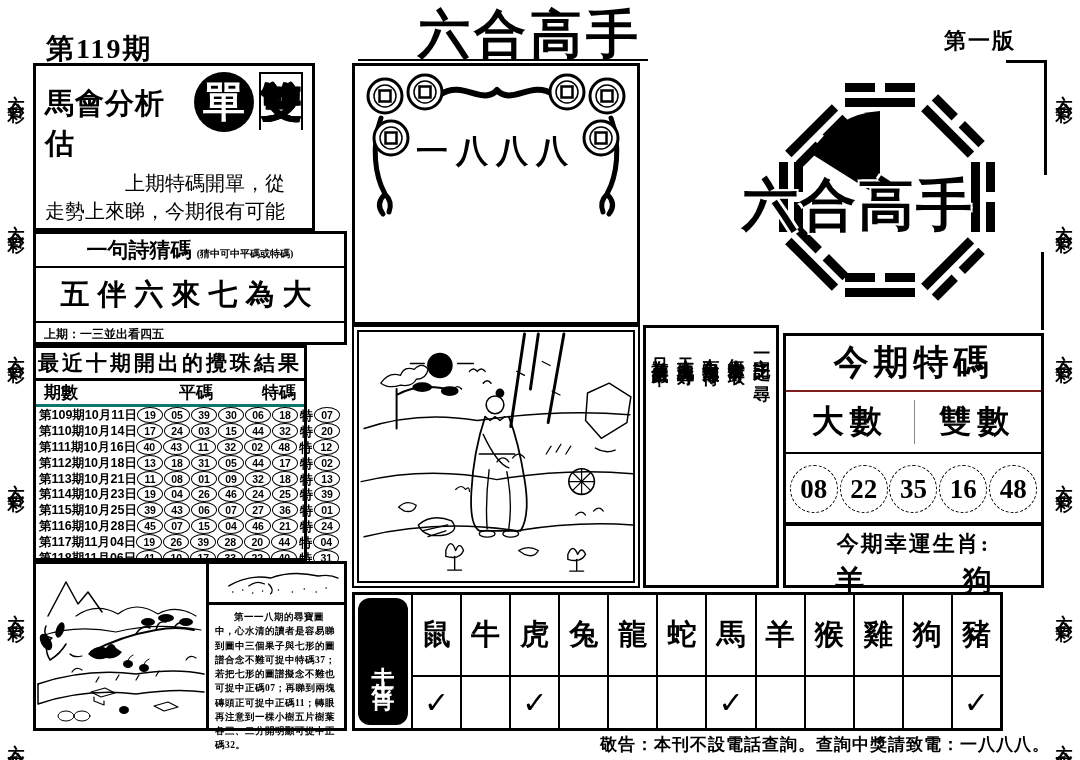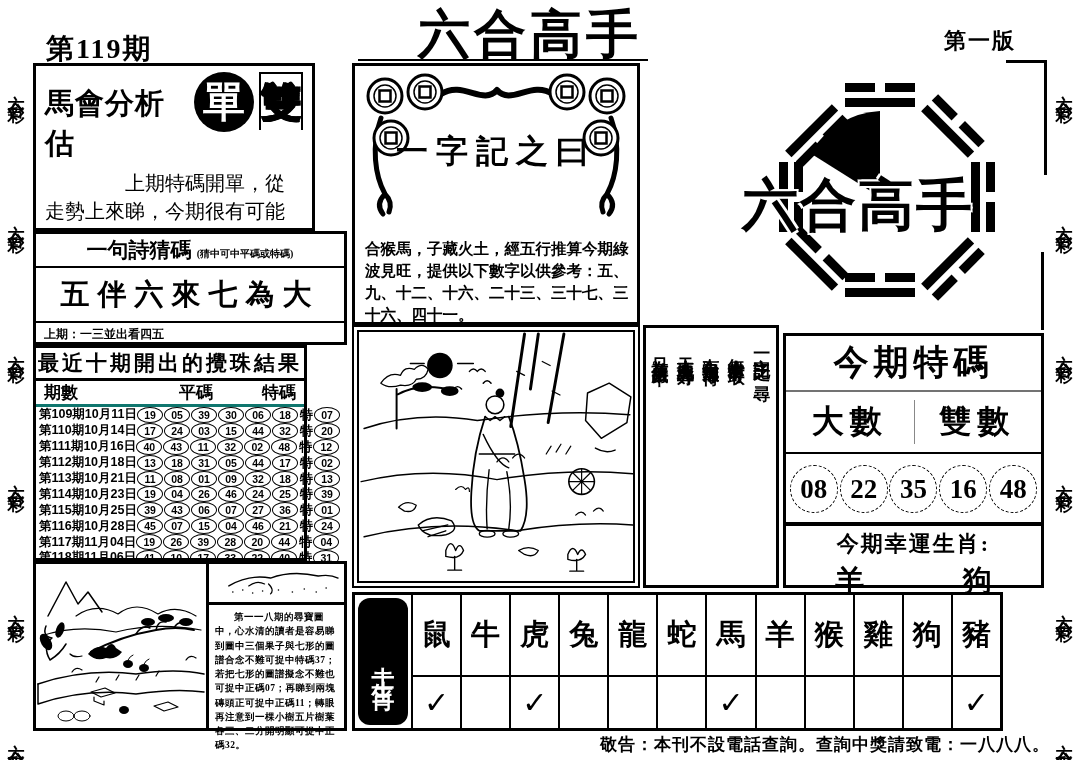--- a/index.html
+++ b/index.html
@@ -41,21 +41,21 @@
   .poem-header{border-bottom:2px solid #000;text-align:center;font-size:21px;font-weight:bold;padding:2px 0;}
   .poem-note{font-size:10px;font-weight:bold;}
   .poem-verse{border-bottom:2px solid #000;text-align:center;font-size:29px;font-weight:bold;letter-spacing:8px;padding:7px 0 6px;}
   .poem-prev{font-size:12px;font-weight:bold;padding:3px 8px 0;line-height:1.35;}
 
   
   #boxC{left:33px;top:345px;width:274px;height:216px;}
   .r-title{text-align:center;font-size:21px;font-weight:bold;letter-spacing:3px;border-bottom:3px solid #000;padding:1px 0;}
   .r-head{display:flex;font-weight:bold;font-size:17px;border-bottom:3px solid #0f766e;padding:0 8px;}
   .r-head .h1{width:110px;} .r-head .h2{flex:1;text-align:center;} .r-head .h3{width:58px;text-align:right;}
-  .r-row{display:flex;align-items:center;height:15.9px;padding:0 3px;}
+  .r-row{display:flex;align-items:flex-start;height:15.9px;padding:0 3px;}
   .r-period{width:112px;font-size:12.5px;font-weight:bold;white-space:nowrap;}
   .oval{width:24px;height:14px;border:1px solid #000;border-radius:50%;display:flex;align-items:center;justify-content:center;font-size:10.5px;font-weight:bold;margin-right:1px;flex:none;}
   .r-te{font-size:13px;font-weight:bold;margin:0 1px;}
 
   
   #boxD{left:33px;top:561px;width:314px;height:170px;display:flex;}
   .map{width:170px;border-right:3px solid #000;flex:none;}
   .t-right{flex:1;display:flex;flex-direction:column;min-width:0;}
   .sketch{height:38px;border-bottom:3px solid #000;flex:none;}
   .t-text{flex:1;font-size:9.5px;font-weight:bold;line-height:1.5;padding:5px 6px;text-indent:2em;letter-spacing:0.5px;}
@@ -74,21 +74,21 @@
   #riddle{left:643px;top:325px;width:136px;height:263px;}
   .riddle-flow{writing-mode:vertical-rl;height:230px;padding:16px 6px 0 0;margin:0 auto;font-size:17px;font-weight:bold;line-height:1.38;letter-spacing:2px;}
   .riddle-flow p{margin:0 2px;}
 
   
   #bagua-svg{left:748px;top:78px;width:276px;height:244px;}
   .logo-text{left:742px;top:168px;width:304px;font-size:56px;font-weight:900;letter-spacing:2px;text-shadow:2px 2px 0 #fff,-2px -2px 0 #fff,2px -2px 0 #fff,-2px 2px 0 #fff;white-space:nowrap;}
 
   
   #special{left:783px;top:333px;width:261px;height:255px;}
-  .s-title{text-align:center;font-size:35px;font-weight:900;letter-spacing:5px;border-bottom:2px solid #737373;padding:3px 0 4px;}
+  .s-title{text-align:center;font-size:35px;font-weight:900;letter-spacing:5px;border-bottom:2px solid #7f1d1d;padding:3px 0 4px;}
   .s-row{display:flex;border-bottom:2px solid #000;position:relative;}
   .s-half{flex:1;text-align:center;font-size:32px;font-weight:900;letter-spacing:6px;padding:8px 0;}
   .s-div{position:absolute;left:50%;top:8px;bottom:8px;width:1px;background:#888;}
   .s-nums{display:flex;justify-content:space-evenly;align-items:center;border-bottom:2px solid #000;padding:11px 2px;box-shadow:0 -3px 0 -1px #000 inset;}
   .dash-circle{width:46px;height:46px;border:1.6px dashed #000;border-radius:50%;display:flex;align-items:center;justify-content:center;font-size:27px;font-weight:bold;flex:none;}
   .s-lucky{text-align:center;font-size:22px;font-weight:bold;letter-spacing:2px;padding:3px 0 1px;}
   .s-animals{display:flex;position:relative;}
   .s-animal{flex:1;text-align:center;font-size:29px;font-weight:bold;padding:1px 0 3px;}
 
   
@@ -361,22 +361,21 @@
     <path class="ln" stroke-width="6" d="M86 28 C108 14 128 40 142 24 C156 40 176 14 198 28"></path>
     <path class="ln" stroke-width="5" d="M26 52 C16 80 20 110 30 128 q-10 10 -2 20 m2 -20 q8 8 4 18"></path>
     <path class="ln" stroke-width="5" d="M256 52 C266 80 262 110 252 128 q10 10 2 20 m-2 -20 q-8 8 -4 18"></path>
     <use href="#coin" x="30" y="30"></use>
     <use href="#coin" x="70" y="26"></use>
     <use href="#coin" x="36" y="72"></use>
     <use href="#coin" x="212" y="26"></use>
     <use href="#coin" x="252" y="30"></use>
     <use href="#coin" x="246" y="72"></use>
   </svg>
-  <div class="q-title">一字記之曰</div>
-  <div class="q-body">合猴馬，子藏火土，經五行推算今期綠波見旺，提供以下數字以供參考：五、九、十二、十六、二十三、三十七、三十六、四十一。</div>
+  <div class="q-title">一八八八</div>
 </div>
 
 <div id="picbox">
   <div class="pic-inner">
     <svg viewBox="0 0 278 253" width="100%" height="100%">
       <circle cx="82" cy="34" r="13" fill="#000"></circle>
       <path class="ln" stroke-width="1.5" d="M52 32 h14 M100 32 h16"></path>
       <path class="ln" stroke-width="1.5" d="M112 40 q4 -5 8 0 q4 -5 8 0 M96 58 q4 -5 8 0 M126 52 q4 -5 8 0"></path>
       <path class="ln" stroke-width="2" d="M38 98 V58 M38 64 Q62 50 98 60"></path>
       <path class="ln" stroke-width="1.3" d="M22 52 q8 -12 20 -8 q4 -10 14 -6 q8 -8 14 0 q-2 10 -12 10 q-4 8 -16 6 q-12 4 -20 -2 z"></path>

